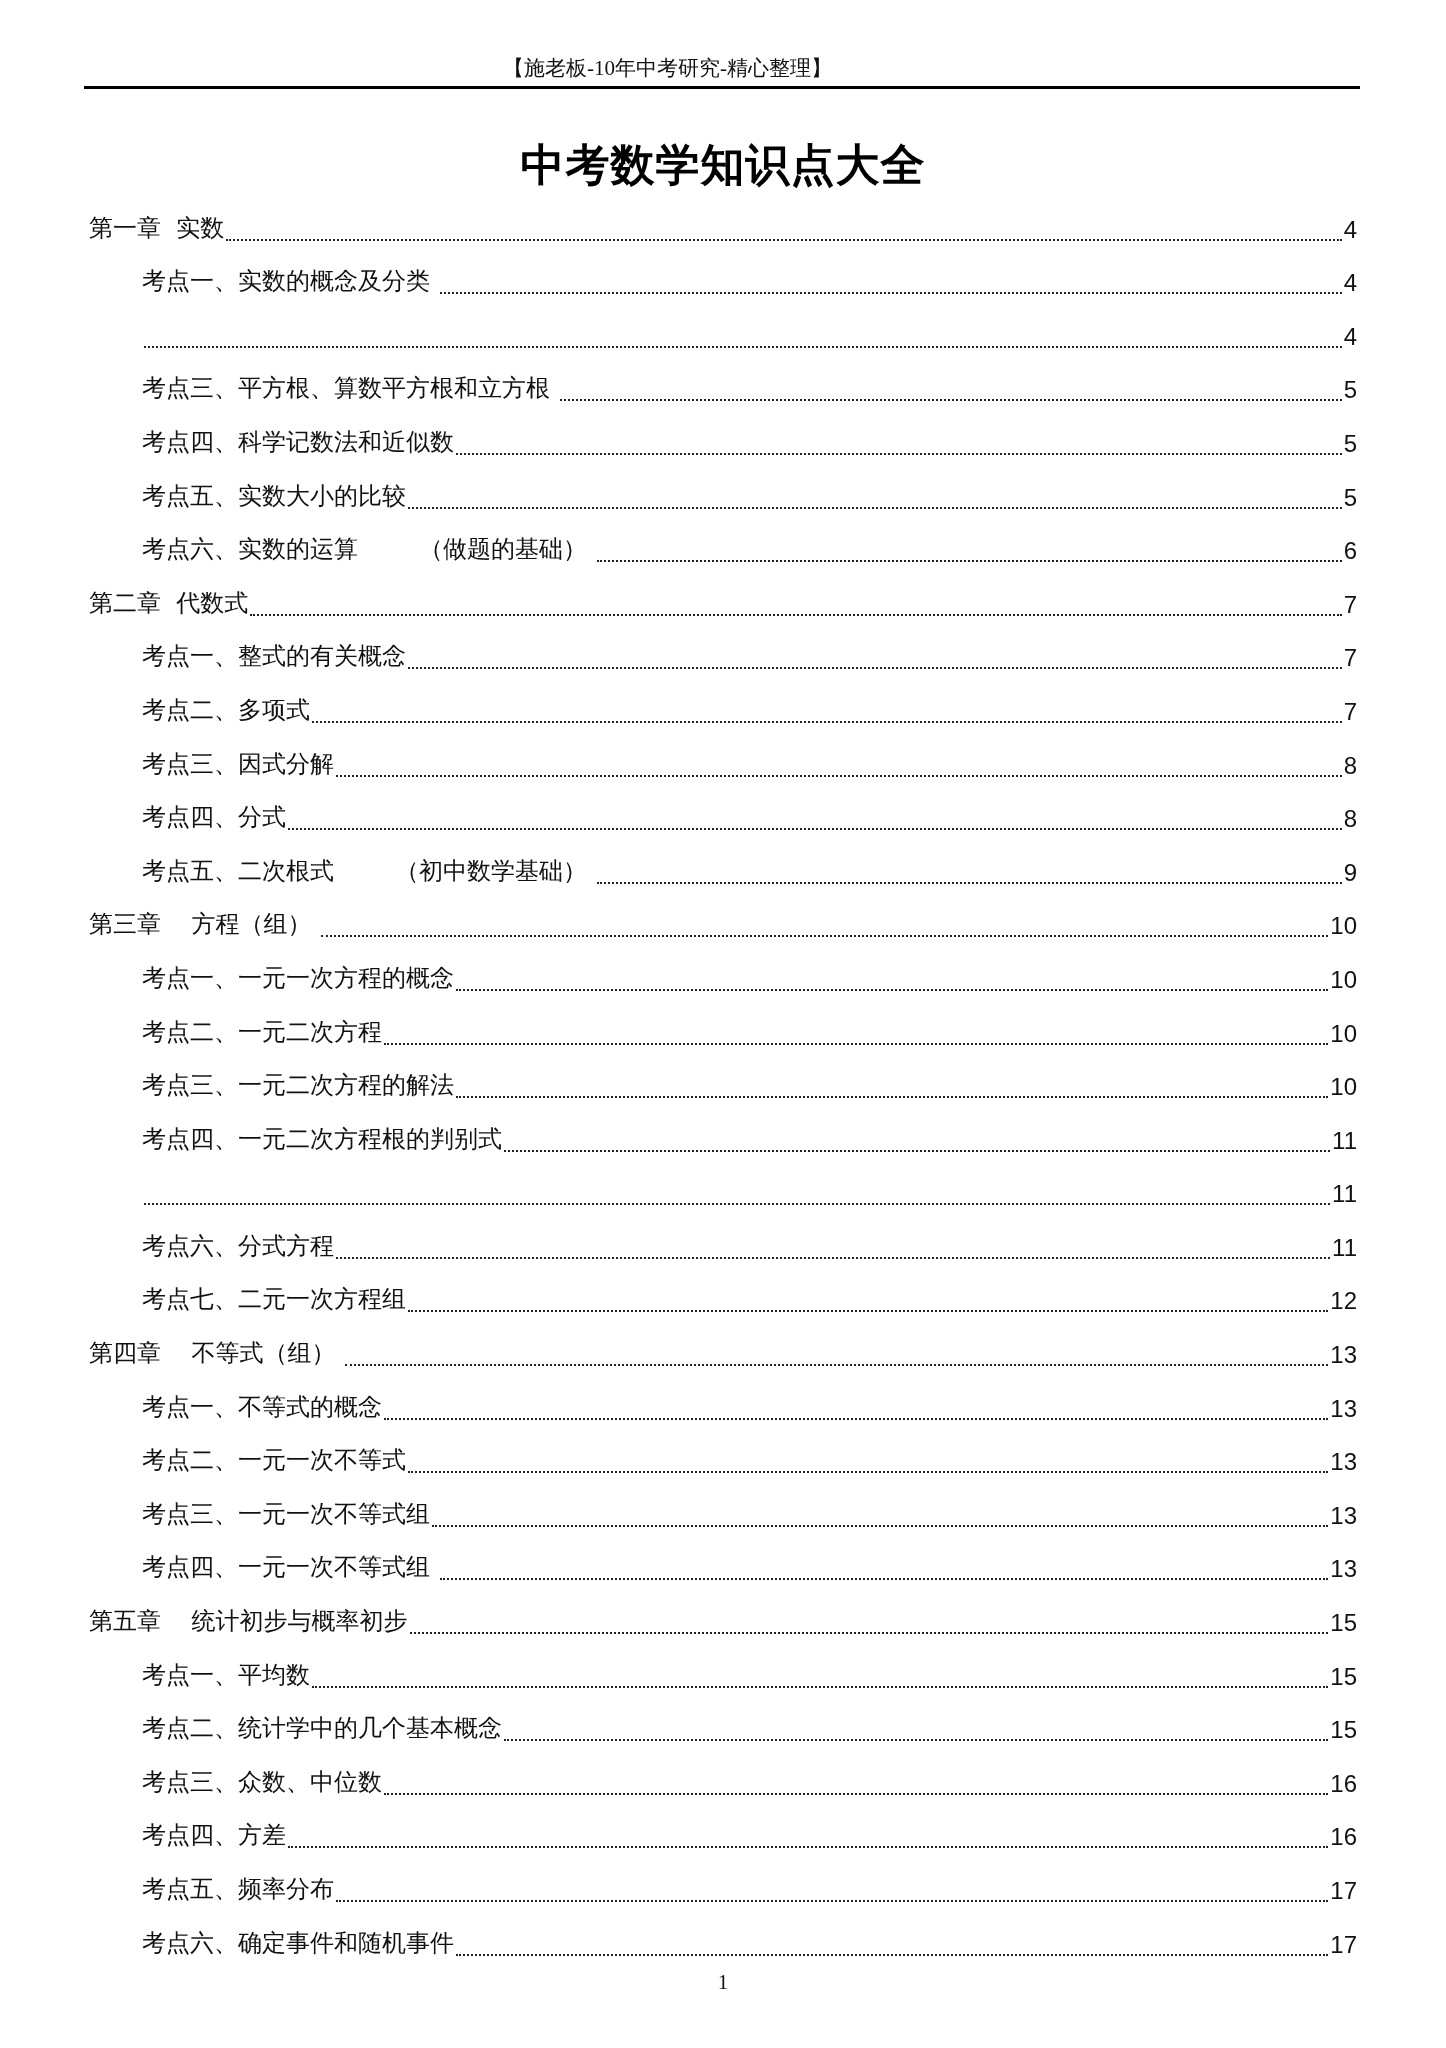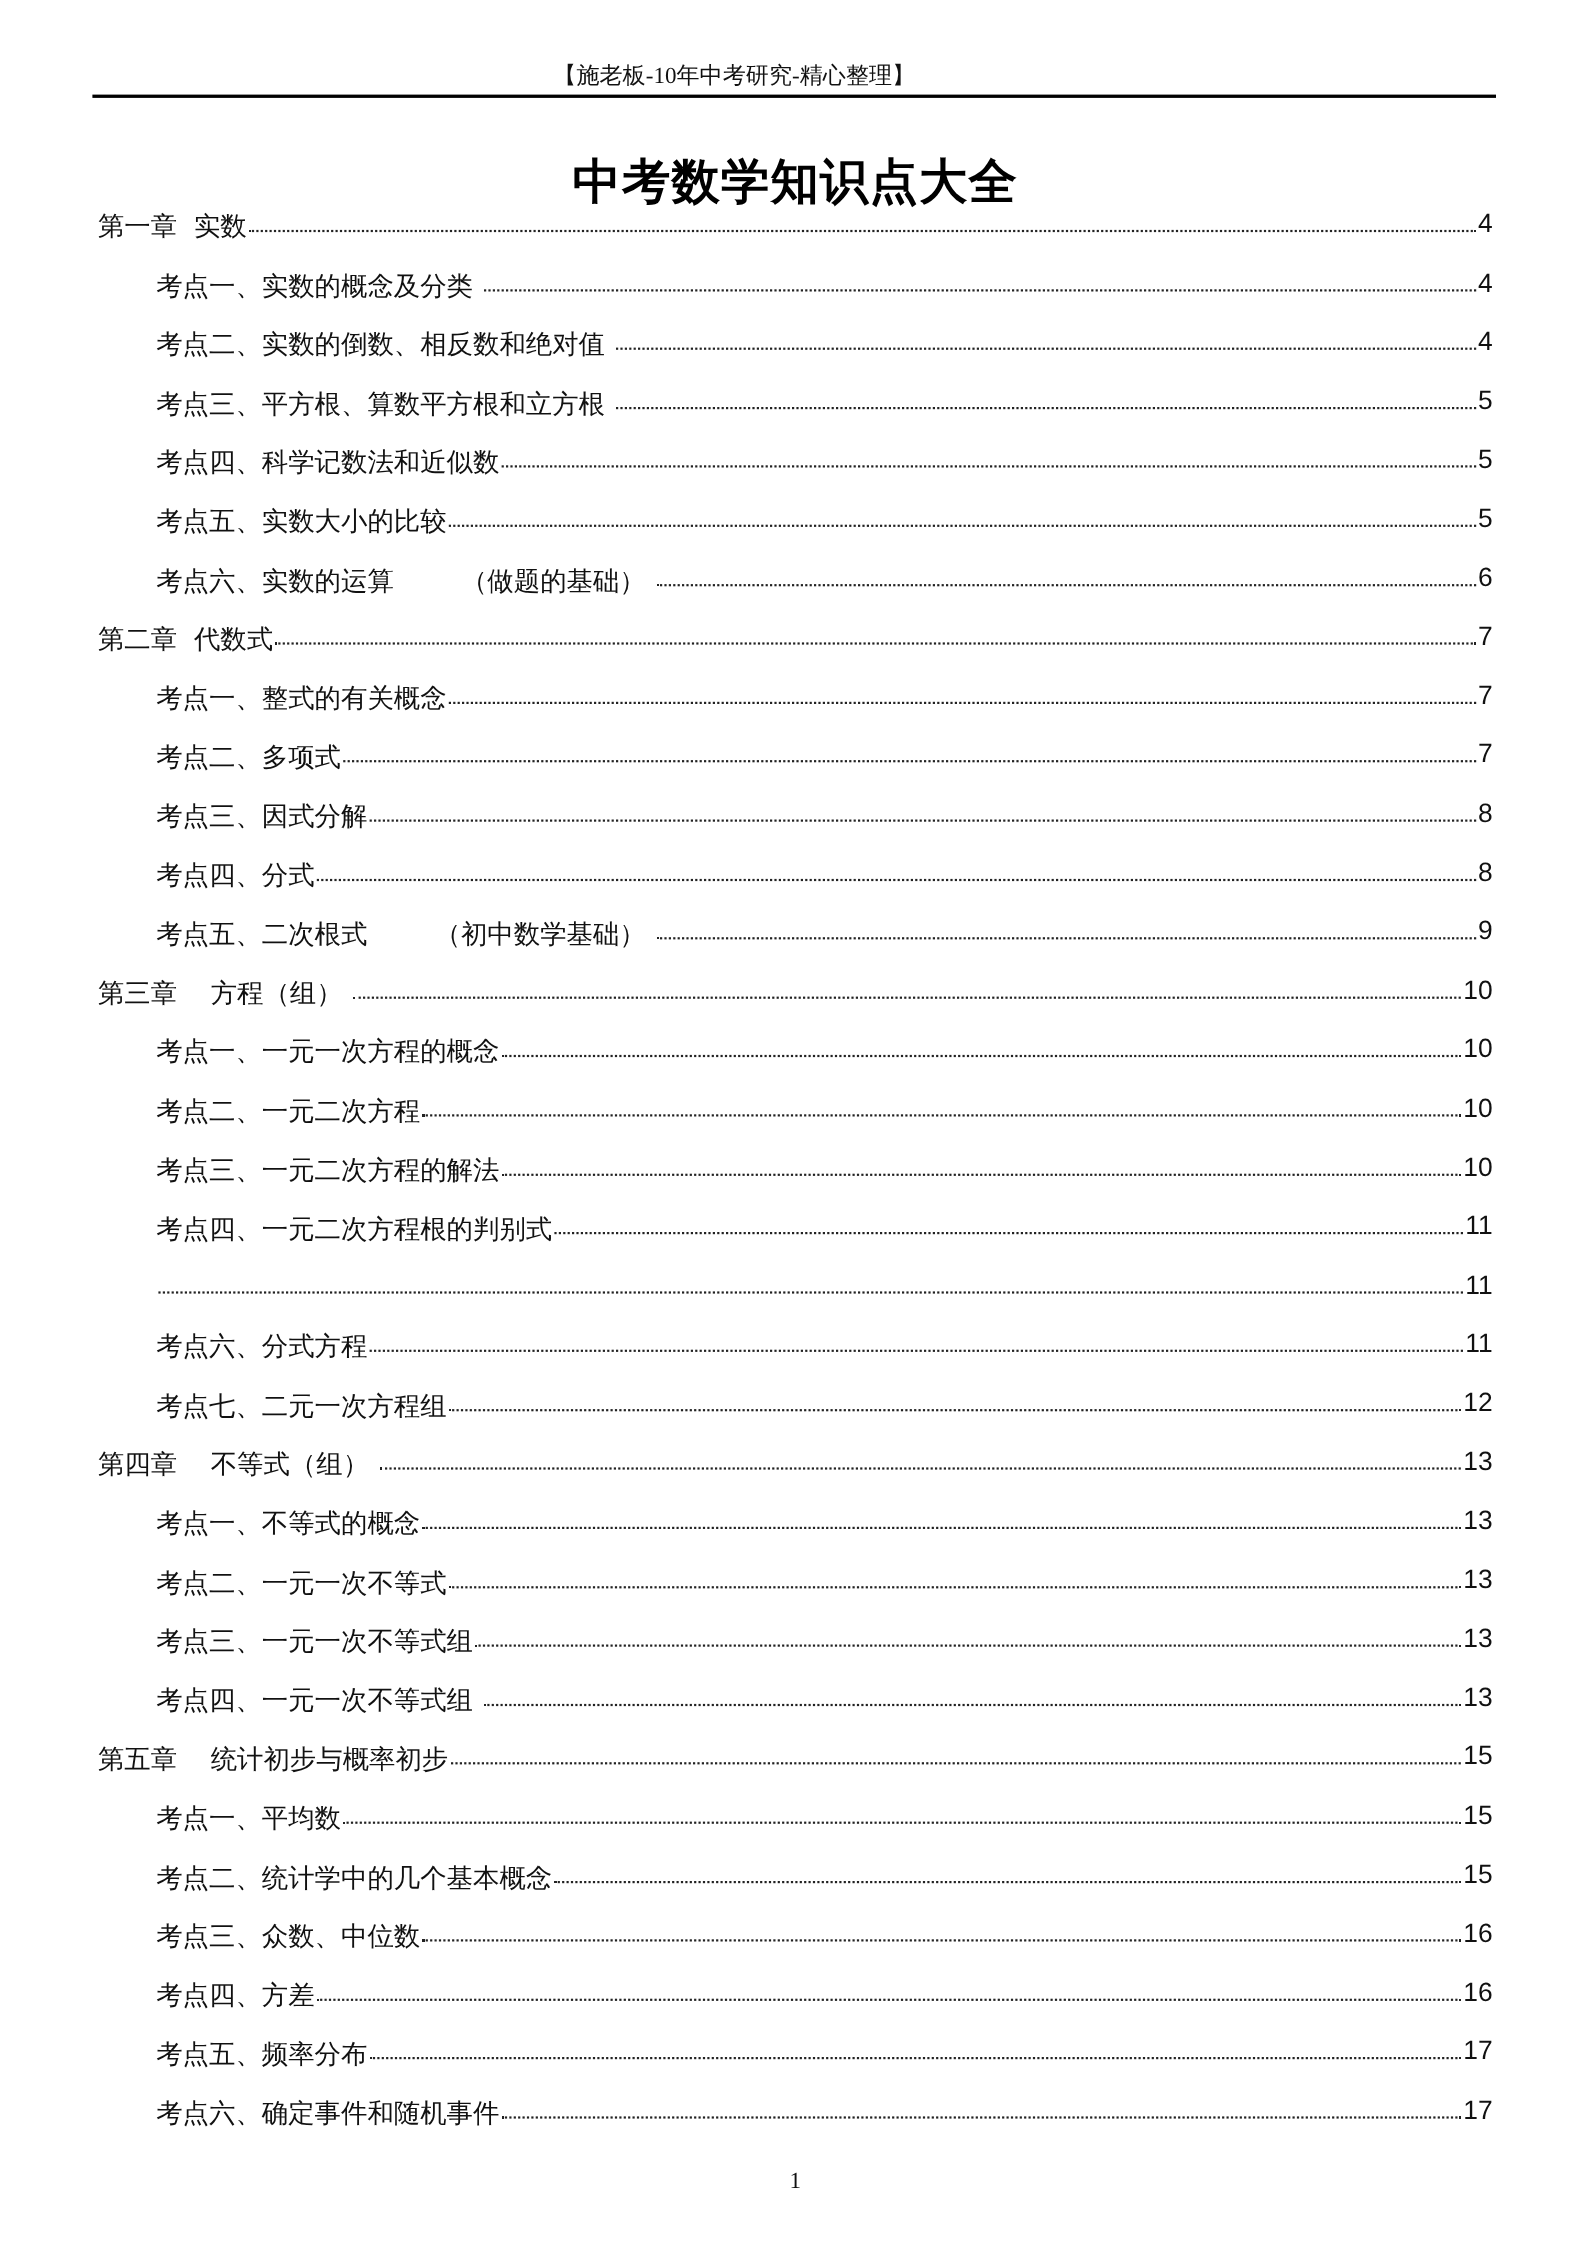--- a/index.html
+++ b/index.html
@@ -4,21 +4,21 @@
   <style>
     html, body { margin: 0; padding: 0; background: #ffffff; }
     body { width: 1446px; height: 2048px; position: relative; overflow: hidden;
            font-family: "DejaVu Sans", "Liberation Sans", sans-serif; color: #111; }
     .page-header { position: absolute; top: 54px; left: 0; width: 1335px; text-align: center;
                    font-family: "Liberation Serif", "DejaVu Serif", serif; font-size: 21px; color: #111; }
     .header-rule { position: absolute; top: 86px; left: 84px; width: 1276px; height: 3px; background: #000; }
     .doc-title { position: absolute; top: 136px; left: 0; width: 1446px; text-align: center;
                  font-size: 44px; font-weight: bold; letter-spacing: 1px; color: #000; }
     .toc { position: absolute; top: 190px; left: 89px; width: 1268px; }
-    .toc-row { height: 53.6px; display: flex; align-items: flex-start; font-size: 24px; }
+    .toc-row { height: 53.6px; display: flex; align-items: flex-end; font-size: 24px; }
     .toc-row.section { padding-left: 53px; }
     .toc-label { white-space: pre; flex: 0 0 auto; }
     .toc-leader { flex: 1 1 auto; margin: 0 2px; height: 24px; position: relative; }
     .toc-leader::after { content: ""; position: absolute; left: 0; right: 0; bottom: 3px;
                          border-bottom: 2px dotted #222; }
     .toc-page { flex: 0 0 auto; font-family: "Liberation Sans", sans-serif; font-size: 24px; }
     .page-number { position: absolute; top: 1970px; left: 0; width: 1446px; text-align: center;
                    font-family: "Liberation Serif", serif; font-size: 21px; }
   </style>
 </head>
@@ -33,21 +33,20 @@
       <span class="toc-label">第一章  实数</span>
       <span class="toc-leader"></span>
       <span class="toc-page">4</span>
     </div>
     <div class="toc-row section">
       <span class="toc-label">考点一、实数的概念及分类 </span>
       <span class="toc-leader"></span>
       <span class="toc-page">4</span>
     </div>
     <div class="toc-row section">
-      <span class="toc-label">考点二、实数的倒数、相反数和绝对值 </span>
       <span class="toc-leader"></span>
       <span class="toc-page">4</span>
     </div>
     <div class="toc-row section">
       <span class="toc-label">考点三、平方根、算数平方根和立方根 </span>
       <span class="toc-leader"></span>
       <span class="toc-page">5</span>
     </div>
     <div class="toc-row section">
       <span class="toc-label">考点四、科学记数法和近似数</span>

